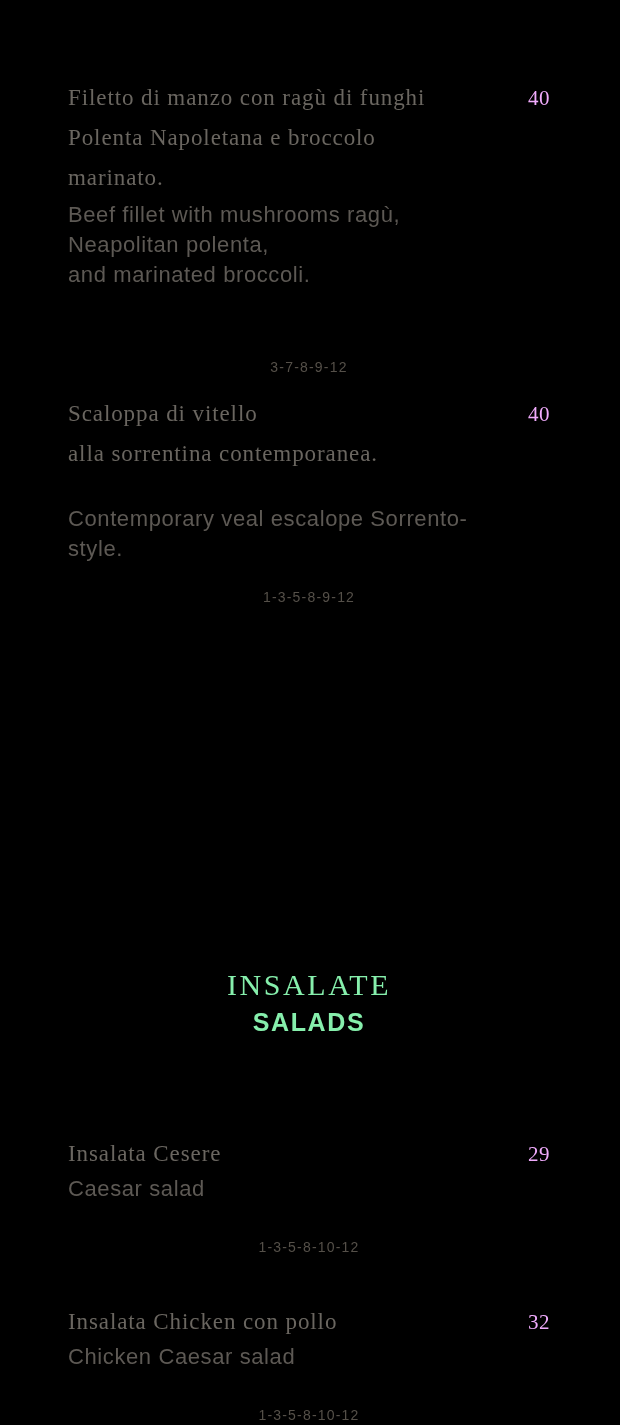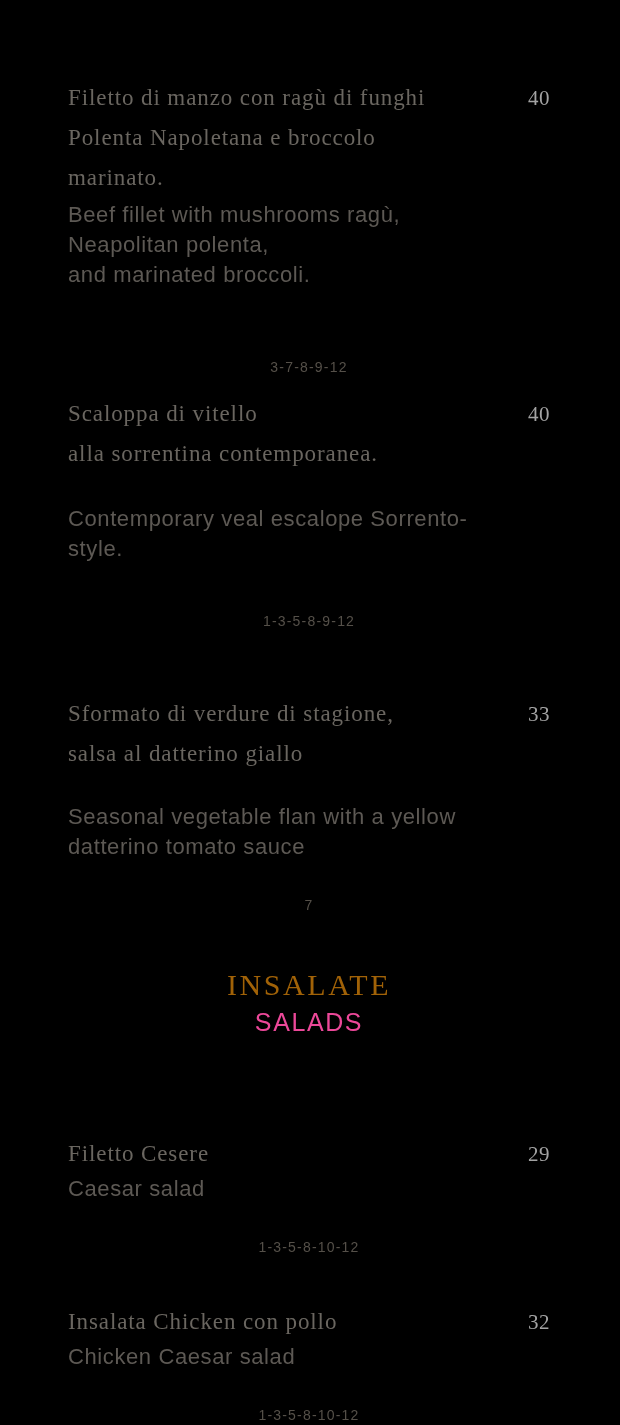--- a/index.html
+++ b/index.html
@@ -45,21 +45,21 @@
     line-height: 40px;
     letter-spacing: 0.9px;
     color: #6a6660;
     white-space: pre;
   }
   .it-price {
     font-family: "Liberation Serif", serif;
     font-size: 21px;
     line-height: 40px;
     letter-spacing: 0.5px;
-    color: #a3a3a3;
+    color: #f0abfc;
     padding-left: 10px;
     flex: none;
   }
   .it-desc {
     font-family: "Liberation Sans", sans-serif;
     font-size: 22px;
     line-height: 30px;
     letter-spacing: 0.6px;
     color: #5d5954;
     white-space: pre-line;
@@ -76,29 +76,30 @@
 
   
   .section-head {
     width: 482px;
     text-align: center;
   }
   .section-it {
     font-family: "Liberation Serif", serif;
     font-size: 30px;
     letter-spacing: 2.6px;
-    color: #a16207;
+    color: #86efac;
     line-height: 38px;
   }
   .section-en {
     font-family: "Liberation Sans", sans-serif;
     font-size: 25px;
     letter-spacing: 1.6px;
-    color: #ec4899;
+    color: #86efac;
     line-height: 36px;
+    font-weight: bold;
   }
 
   
   #item-filetto { top: 78px; }
   #item-scaloppa { top: 394px; }
   #item-sformato { top: 694px; }
   #section-insalate { top: 966px; }
   #item-cesare { top: 1134px; }
   #item-cesare-pollo { top: 1302px; }
 
@@ -124,42 +125,32 @@
     </div>
 
     <div class="item abs" id="item-scaloppa">
       <div class="it-row">
         <div class="it-name">Scaloppa di vitello
 alla sorrentina contemporanea.</div>
         <div class="it-price">40</div>
       </div>
       <div class="it-desc" style="margin-top:30px;">Contemporary veal escalope Sorrento-
 style.</div>
-      <div class="it-allerg" style="margin-top:44px;">1-3-5-8-9-12</div>
+      <div class="it-allerg" style="margin-top:20px;">1-3-5-8-9-12</div>
     </div>
 
-    <div class="item abs" id="item-sformato">
-      <div class="it-row">
-        <div class="it-name">Sformato di verdure di stagione,
-salsa al datterino giallo</div>
-        <div class="it-price">33</div>
-      </div>
-      <div class="it-desc" style="margin-top:28px;">Seasonal vegetable flan with a yellow
-datterino tomato sauce</div>
-      <div class="it-allerg" style="margin-top:30px;">7</div>
-    </div>
 
     <div class="section-head abs" id="section-insalate">
       <div class="section-it">INSALATE</div>
       <div class="section-en">SALADS</div>
     </div>
 
     <div class="item abs" id="item-cesare">
       <div class="it-row">
-        <div class="it-name">Filetto Cesere</div>
+        <div class="it-name">Insalata Cesere</div>
         <div class="it-price">29</div>
       </div>
       <div class="it-desc" style="margin-top:0px;">Caesar salad</div>
       <div class="it-allerg" style="margin-top:30px;">1-3-5-8-10-12</div>
     </div>
 
     <div class="item abs" id="item-cesare-pollo">
       <div class="it-row">
         <div class="it-name">Insalata Chicken con pollo</div>
         <div class="it-price">32</div>

